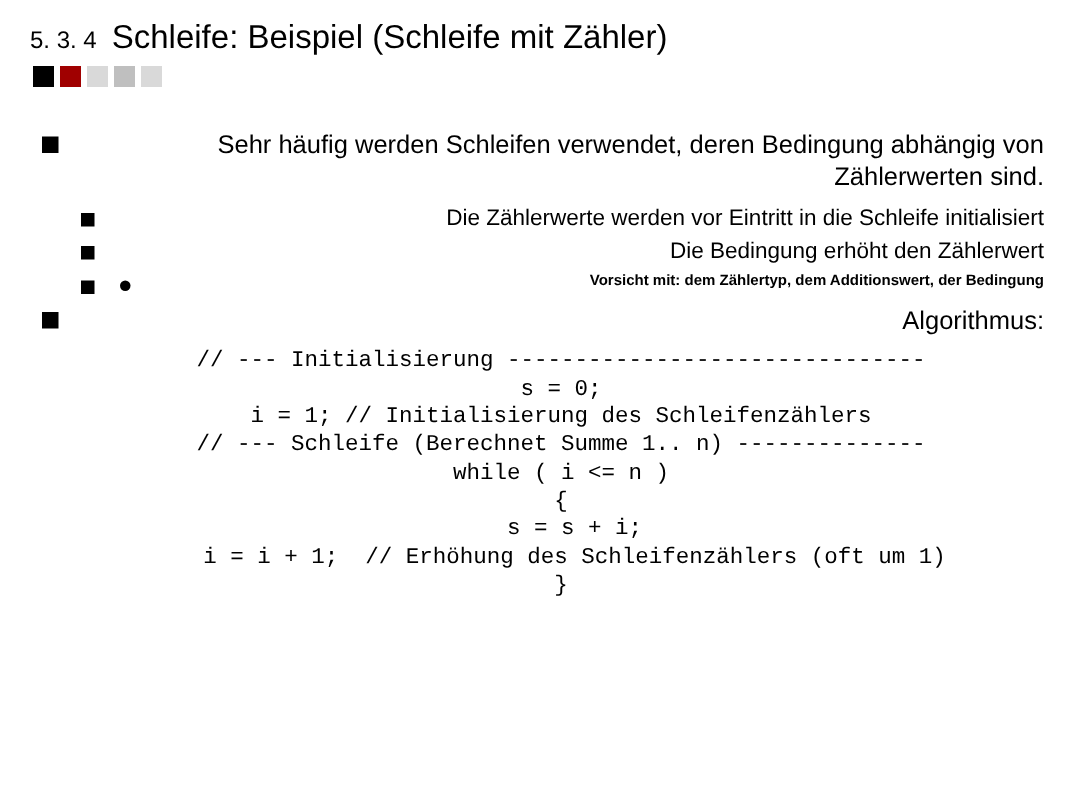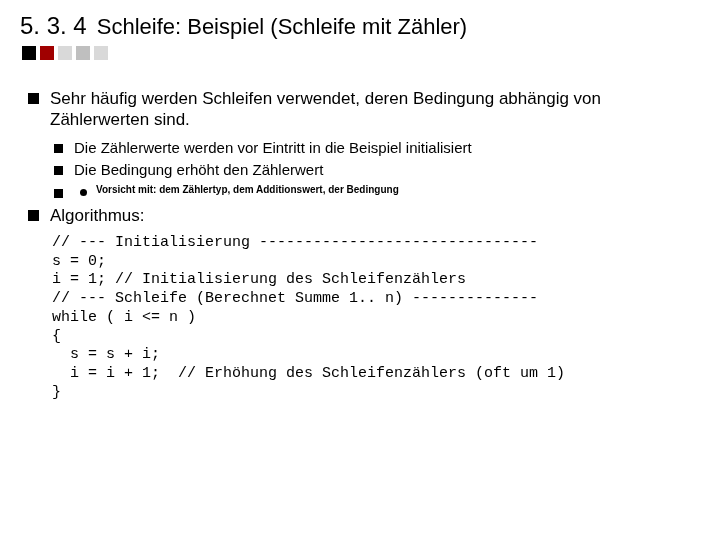--- a/index.html
+++ b/index.html
@@ -15,21 +15,21 @@
   .slide {
     padding: 12px 20px 0 20px;
   }
   .title-row {
     display: flex;
     align-items: baseline;
     gap: 10px;
     margin-bottom: 6px;
   }
   .section-num {
-    font-size: 24px;
+    font-size: 16px;
     font-weight: 400;
   }
   .title-text {
     font-size: 22px;
     font-weight: 400;
   }
   .squares-row {
     display: flex;
     gap: 4px;
     margin: 6px 0 28px 2px;
@@ -50,20 +50,21 @@
     list-style: none;
     margin: 0;
     padding: 0;
   }
   .lvl1 > li {
     position: relative;
     padding-left: 26px;
     margin-bottom: 8px;
     font-size: 17px;
     line-height: 1.25;
+    text-align: right;
   }
   .lvl1 > li::before {
     content: "";
     position: absolute;
     left: 4px;
     top: 5px;
     width: 11px;
     height: 11px;
     background: #000;
   }
@@ -106,20 +107,21 @@
     height: 7px;
     border-radius: 50%;
     background: #000;
   }
   .code-block {
     font-family: "Courier New", Courier, monospace;
     font-size: 15px;
     white-space: pre;
     line-height: 1.25;
     margin: 8px 0 0 28px;
+    text-align: center;
   }
 </style>
 </head>
 <body>
 
 <div class="slide">
 
   <div class="title-row">
     <span class="section-num">5. 3. 4</span>
     <span class="title-text">Schleife: Beispiel (Schleife mit Zähler)</span>
@@ -132,21 +134,21 @@
     <div class="sq sq-mgray"></div>
     <div class="sq sq-lgray"></div>
   </div>
 
   <div class="content">
     <ul class="lvl1">
       <li>
         <span>Sehr häufig werden Schleifen verwendet, deren Bedingung abhängig von Zählerwerten sind.</span>
         <ul class="lvl2">
           <li>
-            <span>Die Zählerwerte werden vor Eintritt in die Beispiel initialisiert</span>
+            <span>Die Zählerwerte werden vor Eintritt in die Schleife initialisiert</span>
           </li>
           <li>
             <span>Die Bedingung erhöht den Zählerwert</span>
           </li>
           <li>
             <ul class="lvl3">
               <li>
                 <span>Vorsicht mit: dem Zählertyp, dem Additionswert, der Bedingung</span>
               </li>
             </ul>

